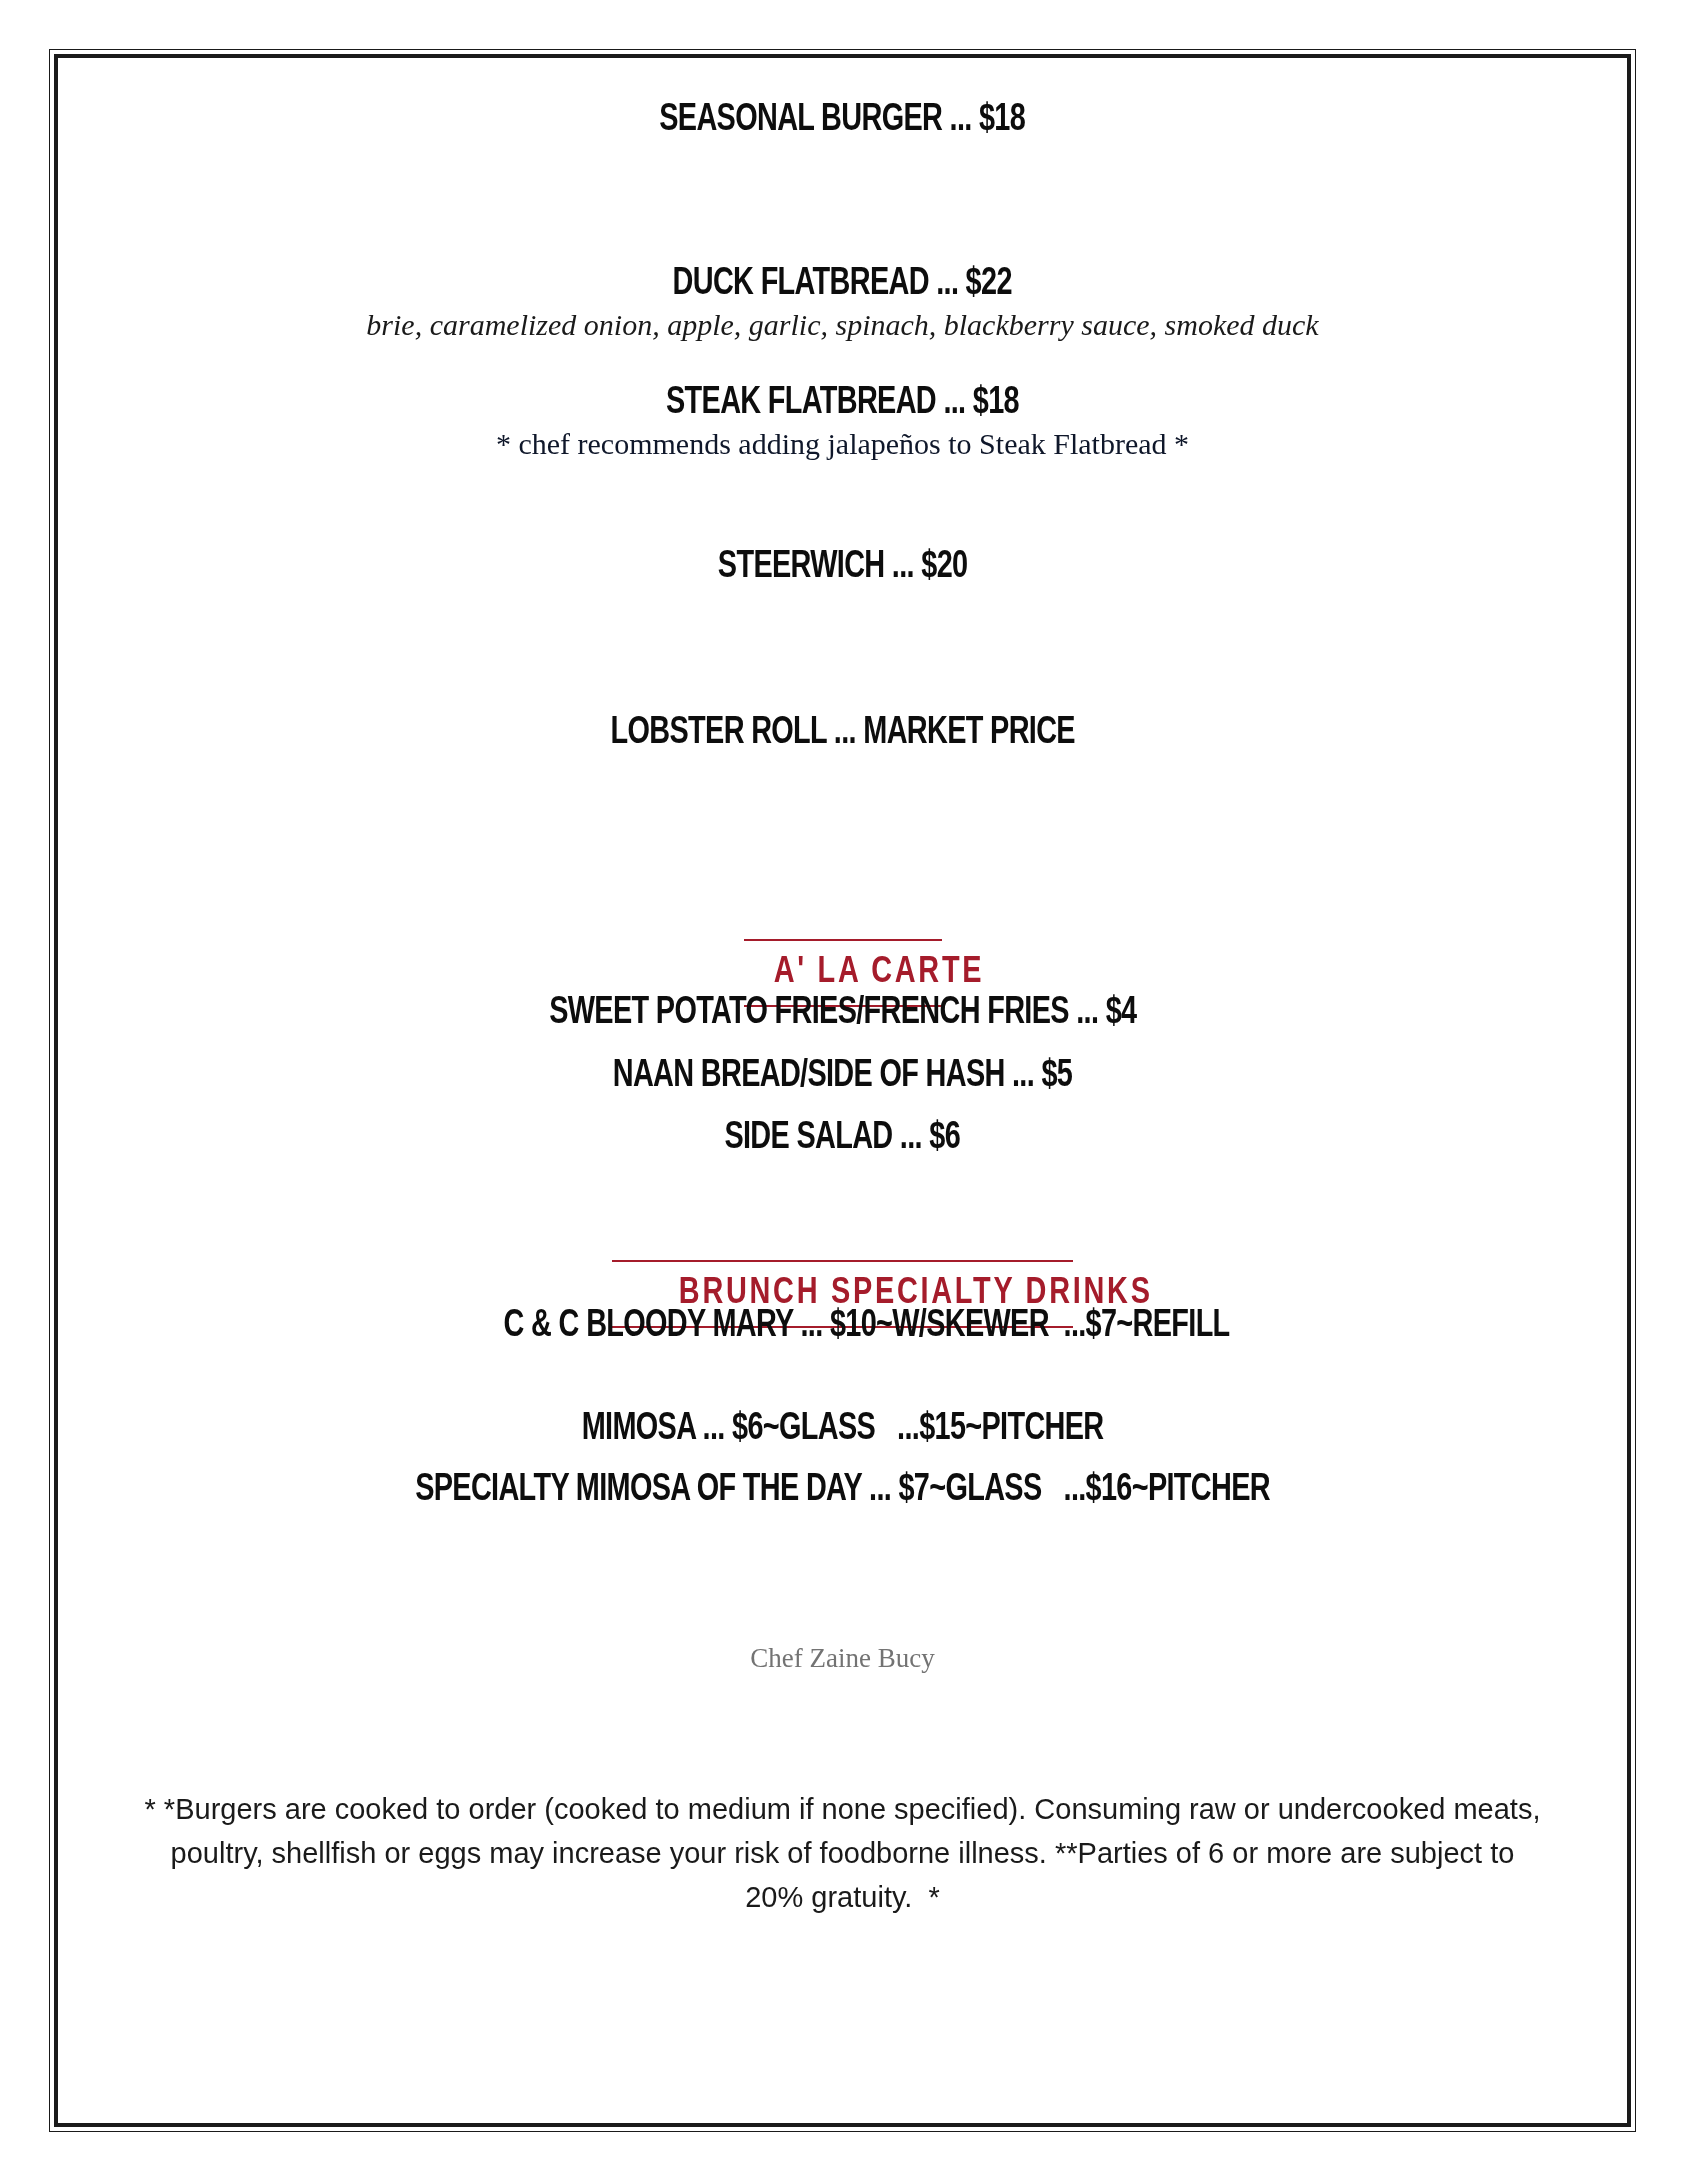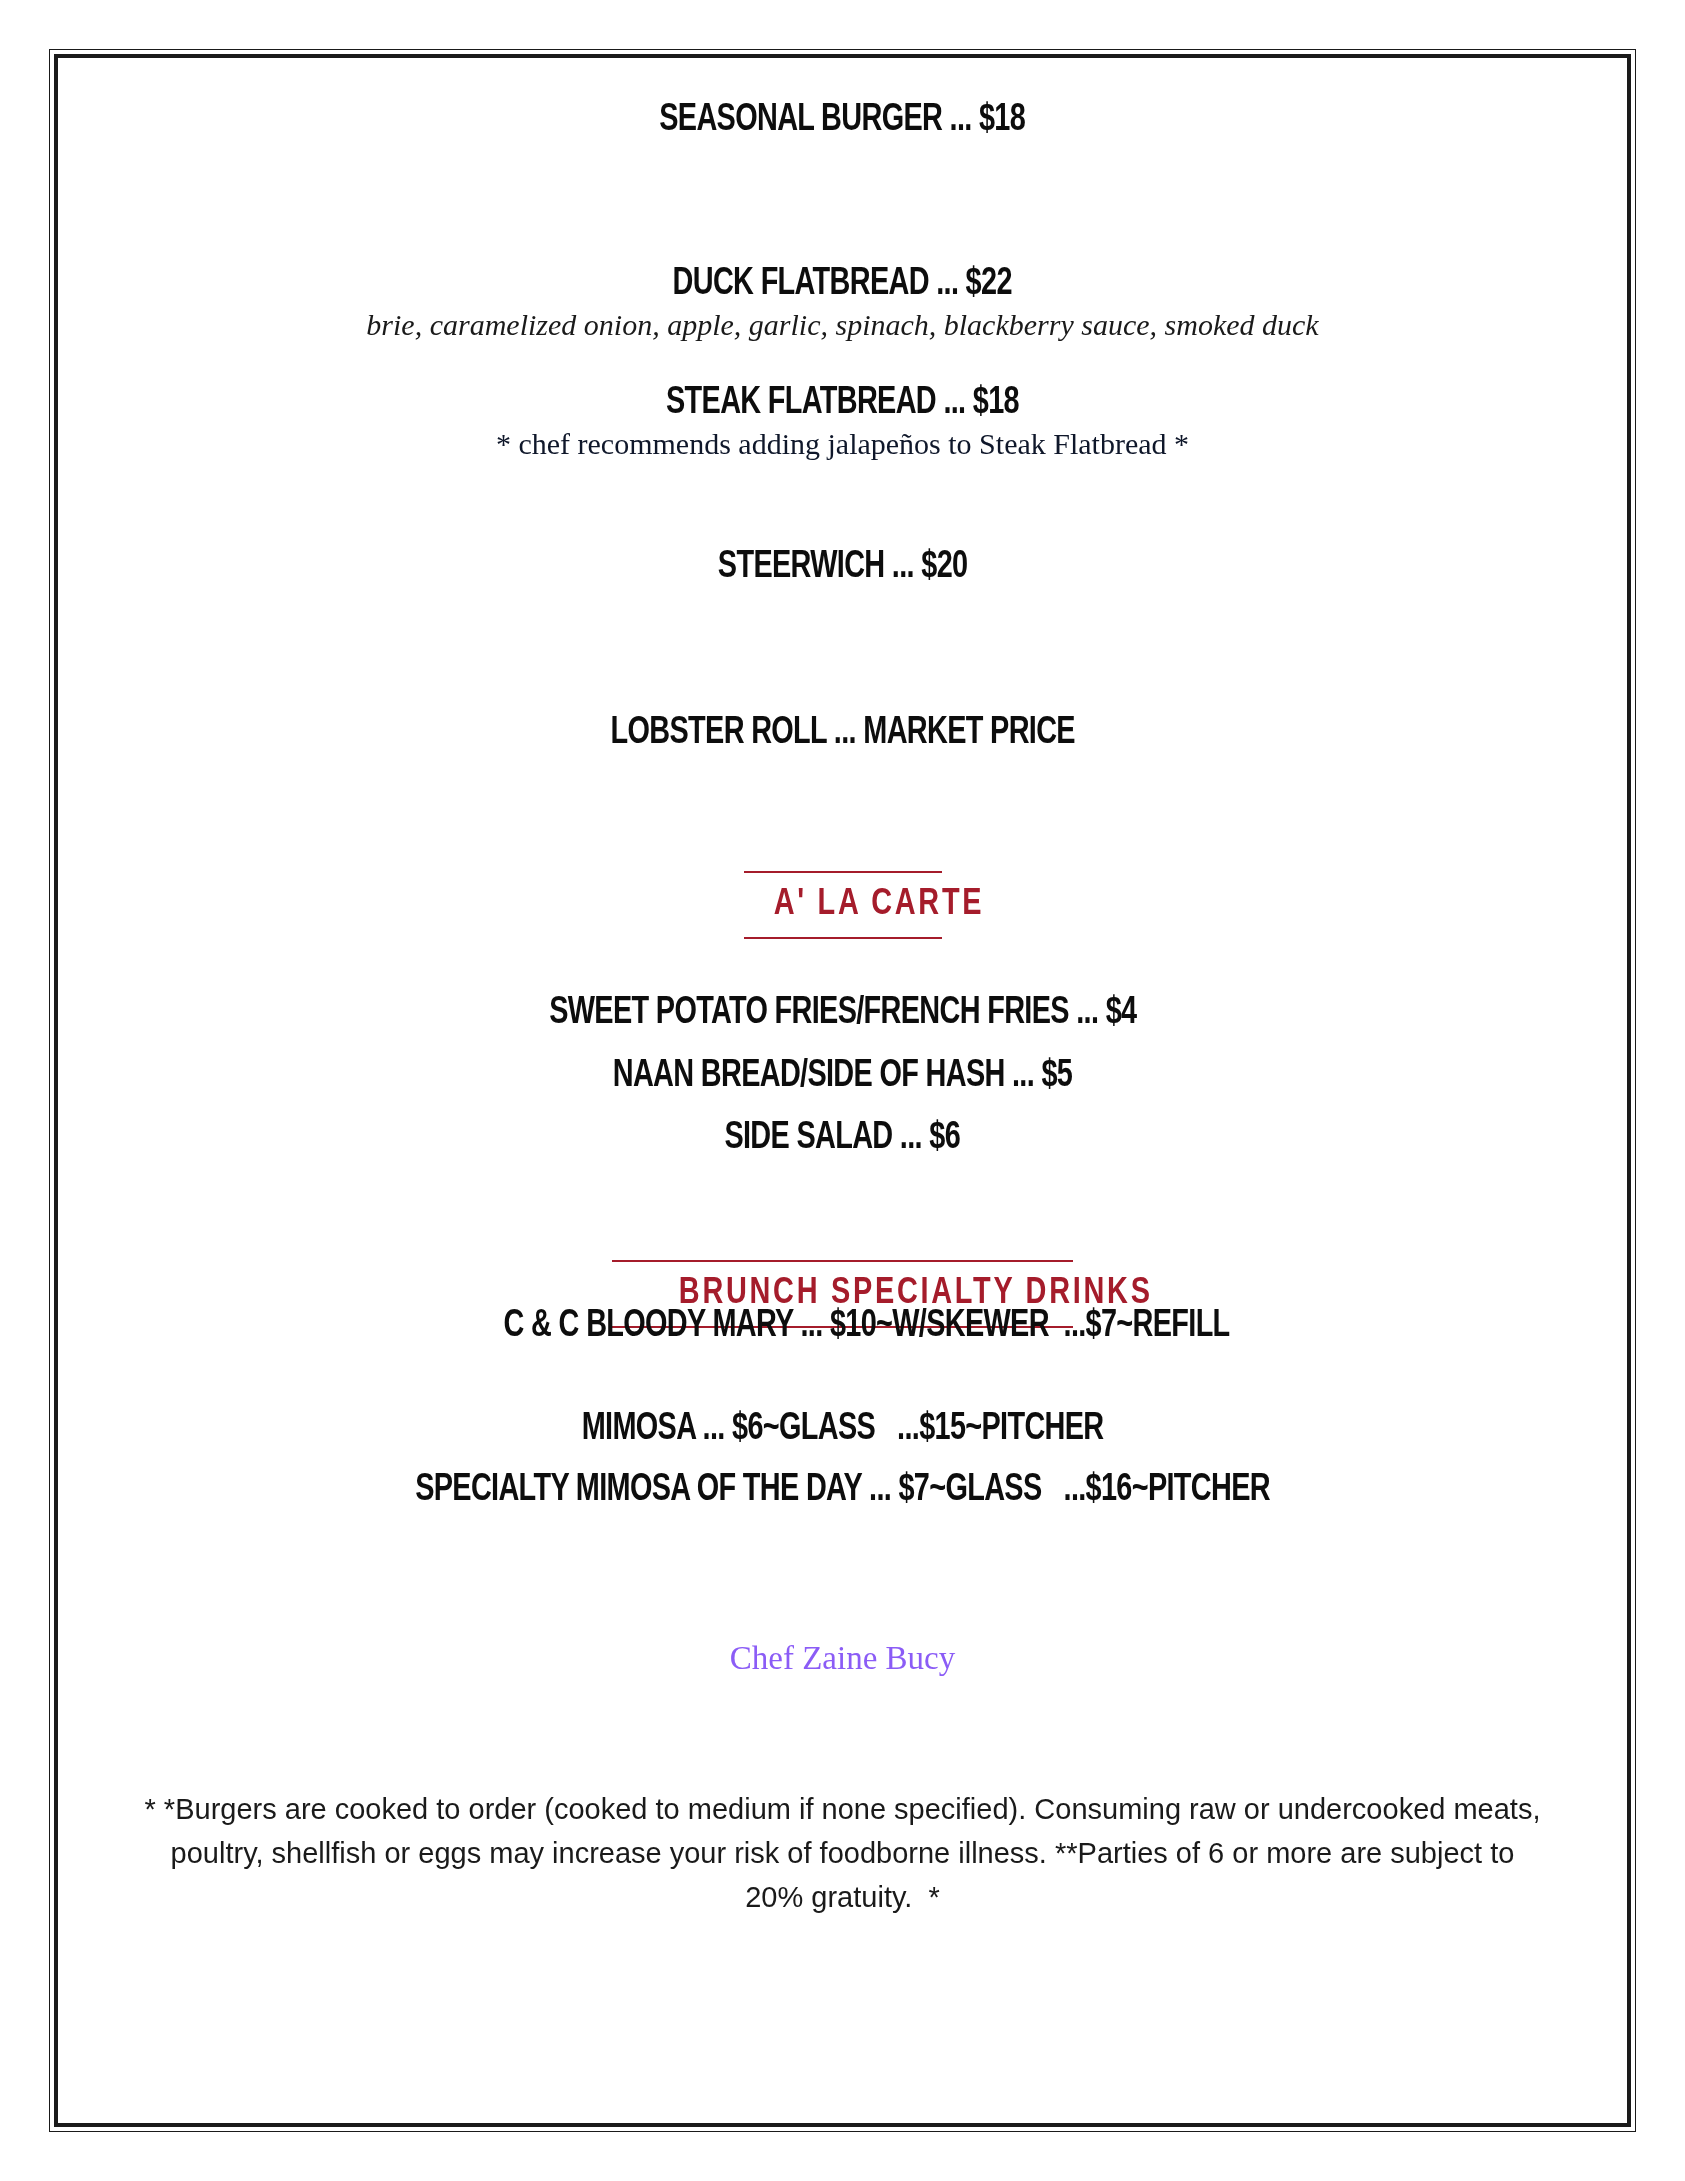--- a/index.html
+++ b/index.html
@@ -84,23 +84,23 @@
     font-size: 37px;
     letter-spacing: 3.5px;
     color: #a51c2b;
     display: inline-block;
     transform: scaleX(0.78);
     transform-origin: center;
     white-space: nowrap;
   }
   .chef {
     font-family: "Liberation Serif", serif;
-    font-size: 33px;
+    font-size: 27px;
     line-height: 44px;
-    color: #8b5cf6;
+    color: #737373;
   }
   .footnote {
     font-family: Liberation Sans, sans-serif;
     font-size: 29px;
     line-height: 44px;
     color: #1a1a1a;
     width: 1396px;
     margin: 0 auto;
   }
 </style>
@@ -125,21 +125,21 @@
 </div>
 
 <div class="block" style="top:542px;">
   <div class="heading">STEERWICH ... $20</div>
 </div>
 
 <div class="block" style="top:708px;">
   <div class="heading">LOBSTER ROLL ... MARKET PRICE</div>
 </div>
 
-<div class="section-title-wrap" style="top:871px;text-decoration:underline;">
+<div class="section-title-wrap" style="top:939px;text-decoration:underline;">
   <div class="section-title" style="width:198px;">
     <span>A' LA CARTE</span>
   </div>
 </div>
 
 <div class="block" style="top:988px;">
   <div class="heading">SWEET POTATO FRIES/FRENCH FRIES ... $4</div>
 </div>
 <div class="block" style="top:1051px;">
   <div class="heading">NAAN BREAD/SIDE OF HASH ... $5</div>

